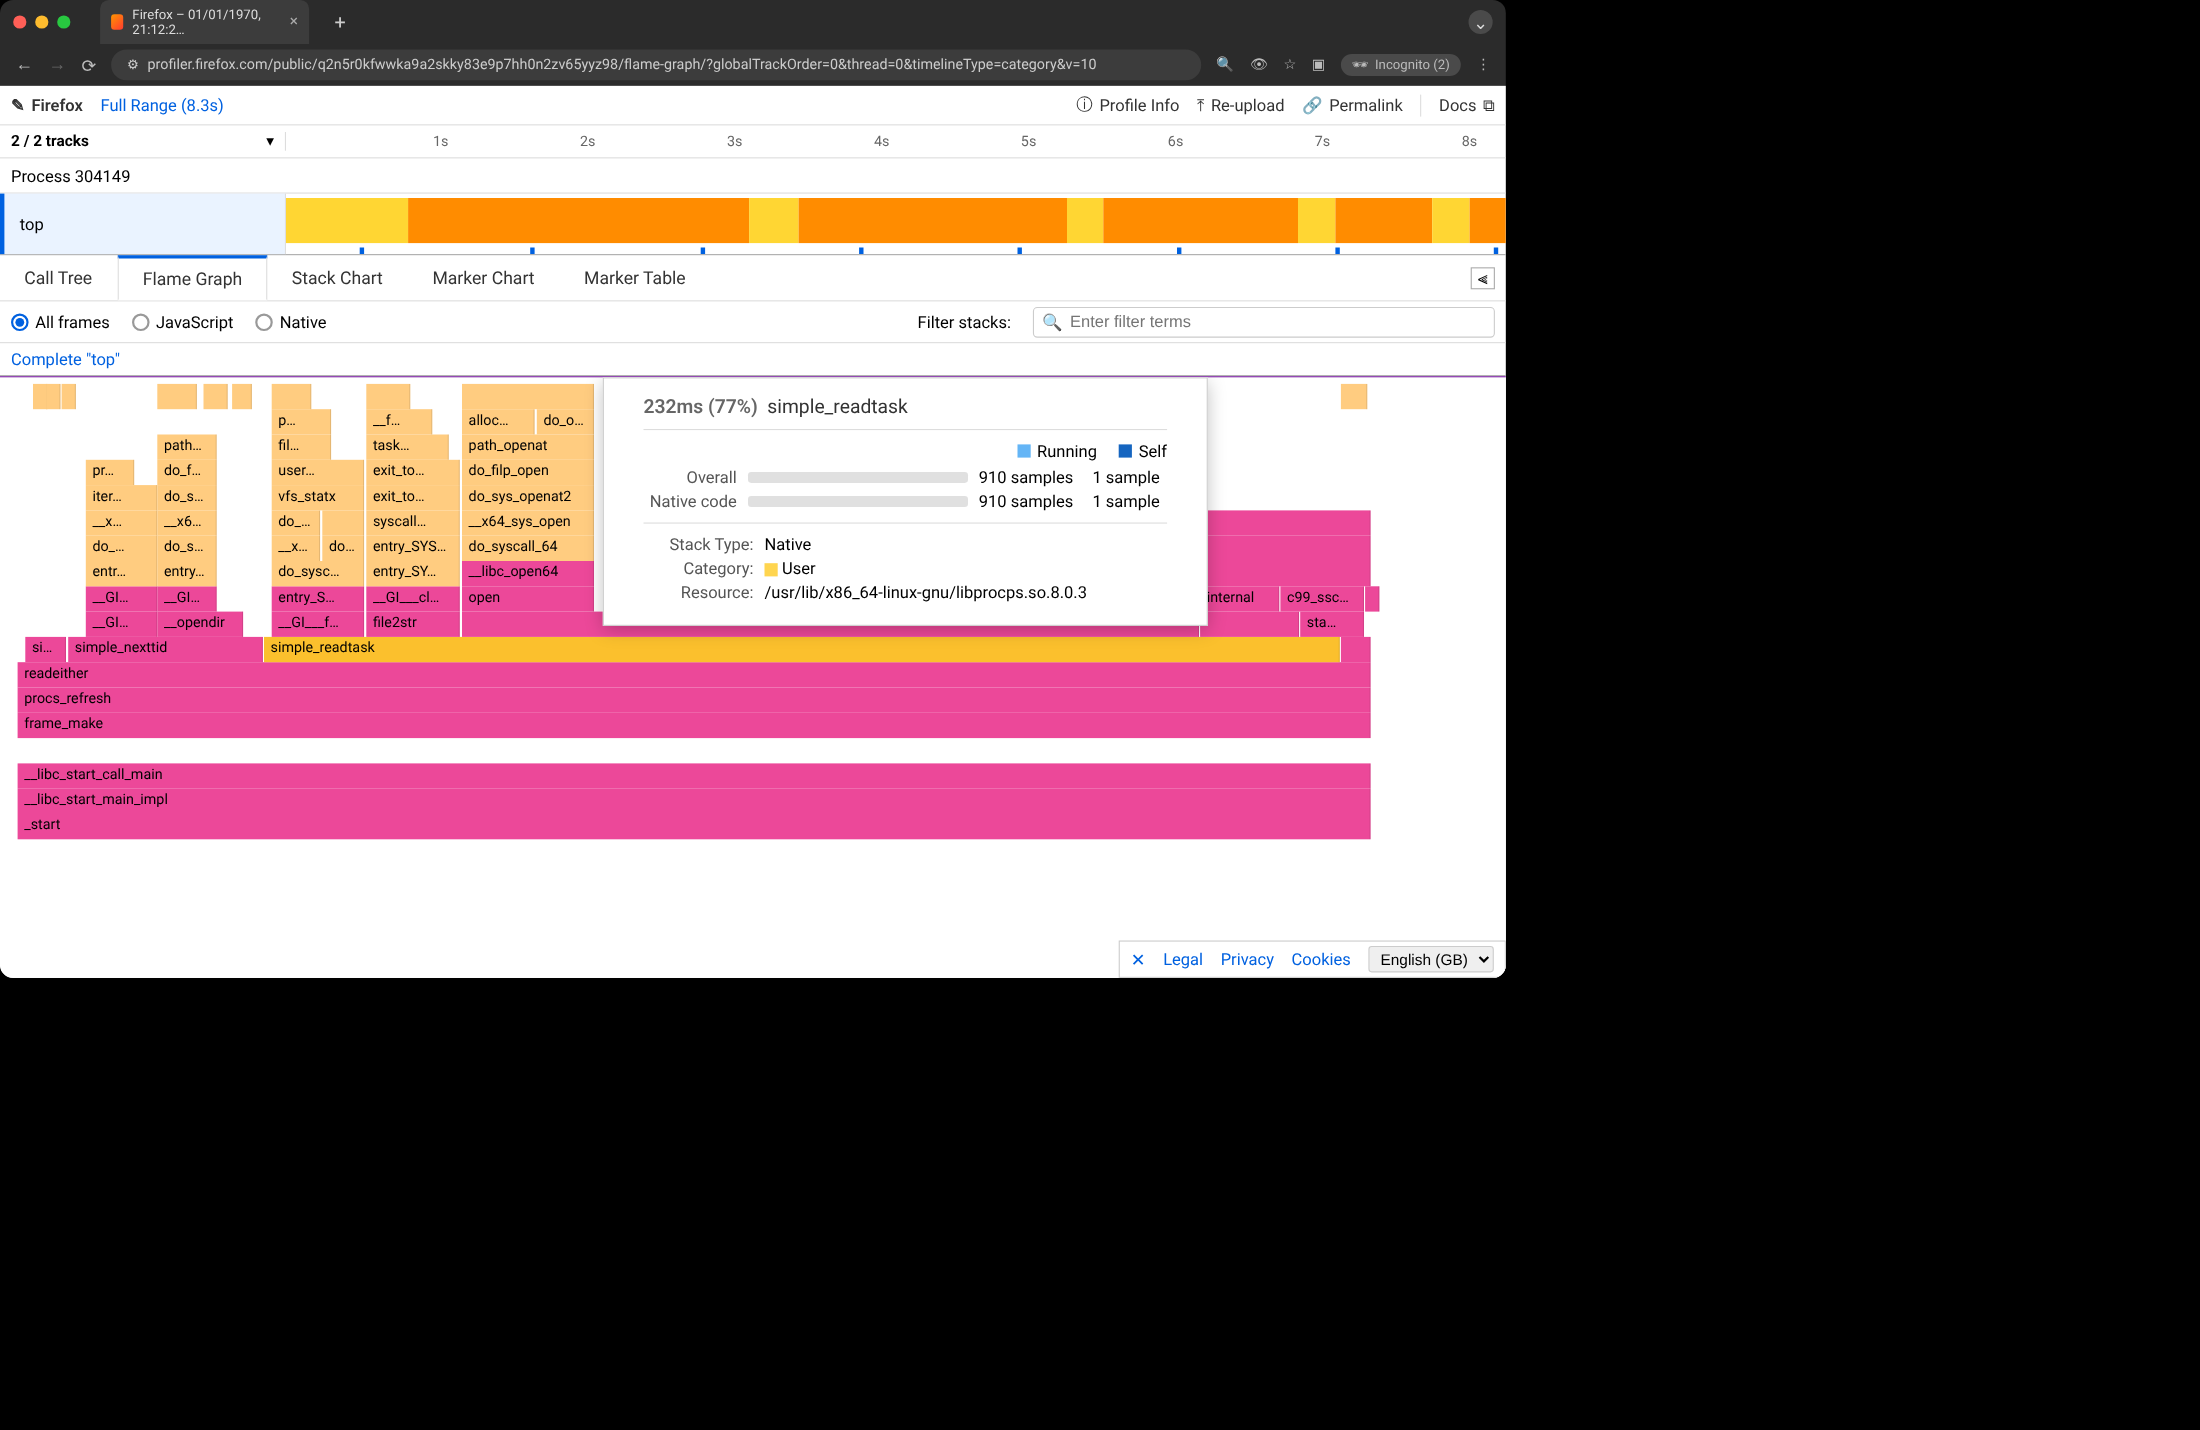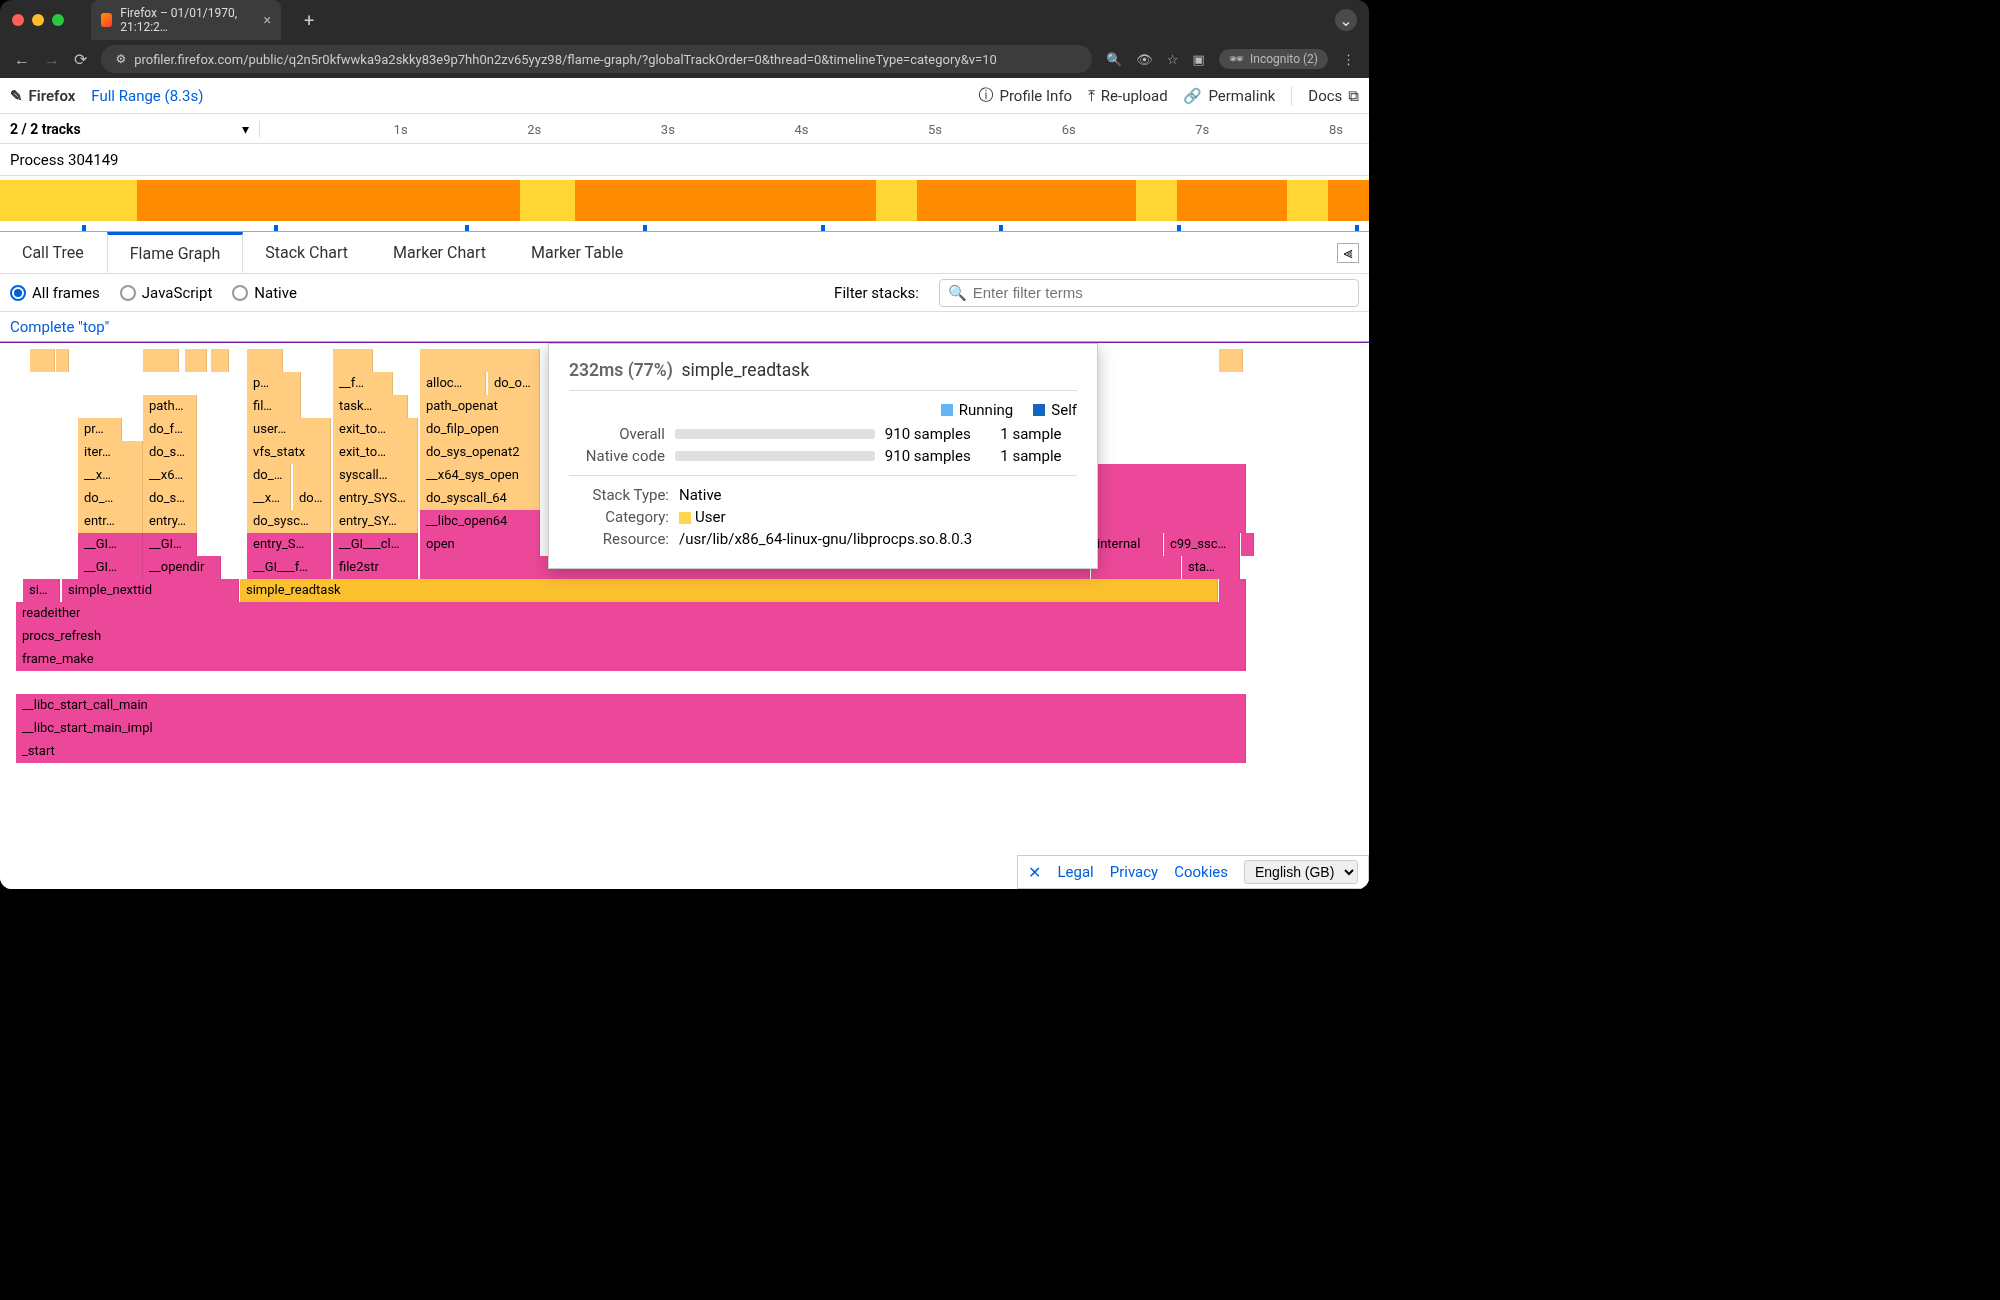--- a/index.html
+++ b/index.html
@@ -76,21 +76,21 @@
 .breadcrumb a { color:#0061e0; font-size:15px; }
 
 
 .flame { flex:1; position:relative; background:#fff; overflow:hidden; border-top:1px solid #7b1fa2; }
 .frow { position:absolute; height:23px; white-space:nowrap; overflow:hidden; text-overflow:ellipsis; font-size:13px; padding:3px 6px; border-right:1px solid rgba(0,0,0,0.1); }
 .c-yellow { background:#ec4899; }
 .c-orange { background:#ffcc80; }
 .c-hl { background:#fbc02d; }
 
 
-.tooltip { position:absolute; top:0; left:548px; width:550px; background:#fff; border:1px solid #ccc; box-shadow:0 4px 16px rgba(0,0,0,0.25); padding:16px 20px; font-size:15px; z-index:10; }
+.tooltip { position:absolute; top:0; left:548px; width:550px; background:#fff; border:1px solid #ccc; box-shadow:0 4px 16px rgba(0,0,0,0.25); padding:16px 36px; font-size:15px; z-index:10; }
 .tooltip h3 { font-weight:400; color:#333; }
 .tooltip h3 .ms { color:#666; font-weight:600; }
 .tooltip hr { border:0; border-top:1px solid #ddd; margin:10px 0; }
 .tt-legend { display:flex; gap:20px; justify-content:flex-end; margin-bottom:6px; }
 .tt-legend span { display:flex; align-items:center; gap:6px; }
 .sq { width:12px; height:12px; }
 .sq.run { background:#64b5f6; } .sq.self { background:#1565c0; }
 .tt-row { display:flex; align-items:center; gap:10px; margin:4px 0; }
 .tt-row .lbl { width:100px; text-align:right; color:#555; }
 .tt-row .bar { flex:0 0 200px; height:10px; background:#e0e0e0; border-radius:3px; overflow:hidden; }
@@ -189,20 +189,21 @@
         <span class="tick" style="left: 60.241%;">5s</span>
         <span class="tick" style="left: 72.2892%;">6s</span>
         <span class="tick" style="left: 84.3373%;">7s</span>
         <span class="tick" style="left: 96.3855%;">8s</span>
       </div>
   </div>
 
   <div class="process-row">Process 304149</div>
 
   <div class="track-row">
+    <div class="track-label">top</div>
     <div class="track-body" id="trackbody">
         <div class="band yel" style="left: 0%; width: 10%;"></div>
         <div class="band orange" style="left: 10%; width: 28%;"></div>
         <div class="band yel" style="left: 38%; width: 4%;"></div>
         <div class="band orange" style="left: 42%; width: 22%;"></div>
         <div class="band yel" style="left: 64%; width: 3%;"></div>
         <div class="band orange" style="left: 67%; width: 16%;"></div>
         <div class="band yel" style="left: 83%; width: 3%;"></div>
         <div class="band orange" style="left: 86%; width: 8%;"></div>
         <div class="band yel" style="left: 94%; width: 3%;"></div>

